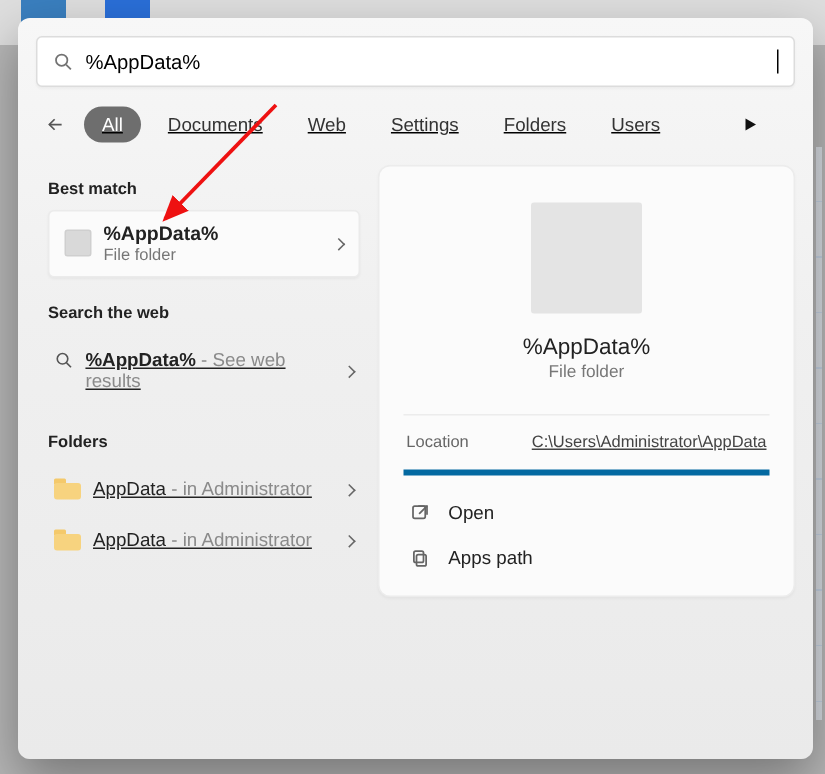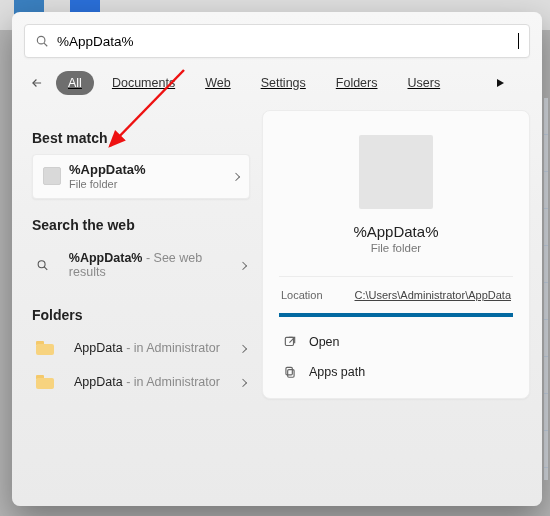--- a/index.html
+++ b/index.html
@@ -62,60 +62,60 @@
   }
   .left-col { width: 240px; }
   .right-col {
     flex:1; background:#fbfbfb; border:1px solid #ececec;
     border-radius:8px; padding:18px 16px 10px 16px;
     display:flex; flex-direction:column; align-items:center;
     box-shadow: 0 1px 2px rgba(0,0,0,.04);
   }
 
   .section-title {
-    font-size:14px; font-weight:600; color:#222;
-    margin: 20px 0 8px 0;
+    font-size:11px; font-weight:600; color:#222;
+    margin: 10px 0 8px 0;
   }
   .section-title.mt { margin-top: 18px; }
 
   .best-item {
     background:#fbfbfb; border:1px solid #ebebeb; border-radius:4px;
     box-shadow: 0 1px 2px rgba(0,0,0,.05);
     padding:8px 24px 8px 10px; display:flex; align-items:center; gap:8px;
     position:relative;
   }
   .best-icon { width:18px; height:18px; background:#d9d9d9; border:1px solid #cfcfcf; border-radius:2px; }
   .best-text .t1 { font-size:13px; font-weight:600; color:#222; line-height:1.15; }
   .best-text .t2 { font-size:11px; color:#767676; }
   .chev {
     position:absolute; right:8px; top:50%; transform:translateY(-50%);
     width:6px; height:6px; border-right:1.5px solid #666; border-bottom:1.5px solid #666;
     rotate:-45deg;
   }
 
   .row-item {
-    display:flex; align-items:center; gap:20px;
+    display:flex; align-items:flex-start; gap:8px;
     padding: 10px 22px 10px 4px; position:relative;
-    font-size:12.5px; color:#222;
+    font-size:12.5px; color:#222;text-decoration:underline;
   }
   .row-item .sub { color:#8a8a8a; }
   .folder-ic { width:18px; height:14px; position:relative; }
   .folder-ic::before { content:""; position:absolute; top:0; left:0; width:8px; height:4px;
     background:#f4c96b; border-radius:1px 1px 0 0; }
   .folder-ic::after { content:""; position:absolute; top:3px; left:0; right:0; bottom:0;
     background:#f7d37f; border-radius:2px; }
   .row-item .chev { right:2px; }
 
   .preview-thumb {
     width:74px; height:74px; background:#e4e4e4; border-radius:2px; margin:6px 0 14px;
   }
   .preview-title { font-size:15px; color:#222; margin-bottom:2px; }
   .preview-sub   { font-size:11.5px; color:#777;  margin-bottom:22px;}
   .kv { width:100%; border-top:1px solid #ececec; padding:12px 2px;
-        display:flex; gap:32px; font-size:11px; color:#666; }
+        display:flex; gap:42px; font-size:11px; color:#666; }
   .kv .v { color:#444;text-decoration:underline; }
   .actions { width:100%; border-top:4px solid #0369a1; padding-top:10px; }
   .action {
     display:flex; align-items:center; gap:12px;
     font-size:12.5px; color:#222; padding:8px 4px;
   }
   .action .ic { width:14px; height:14px; opacity:.75; }
 
   
   .annot { position:absolute; left:94px; top:62px; pointer-events:none; z-index:50; }

